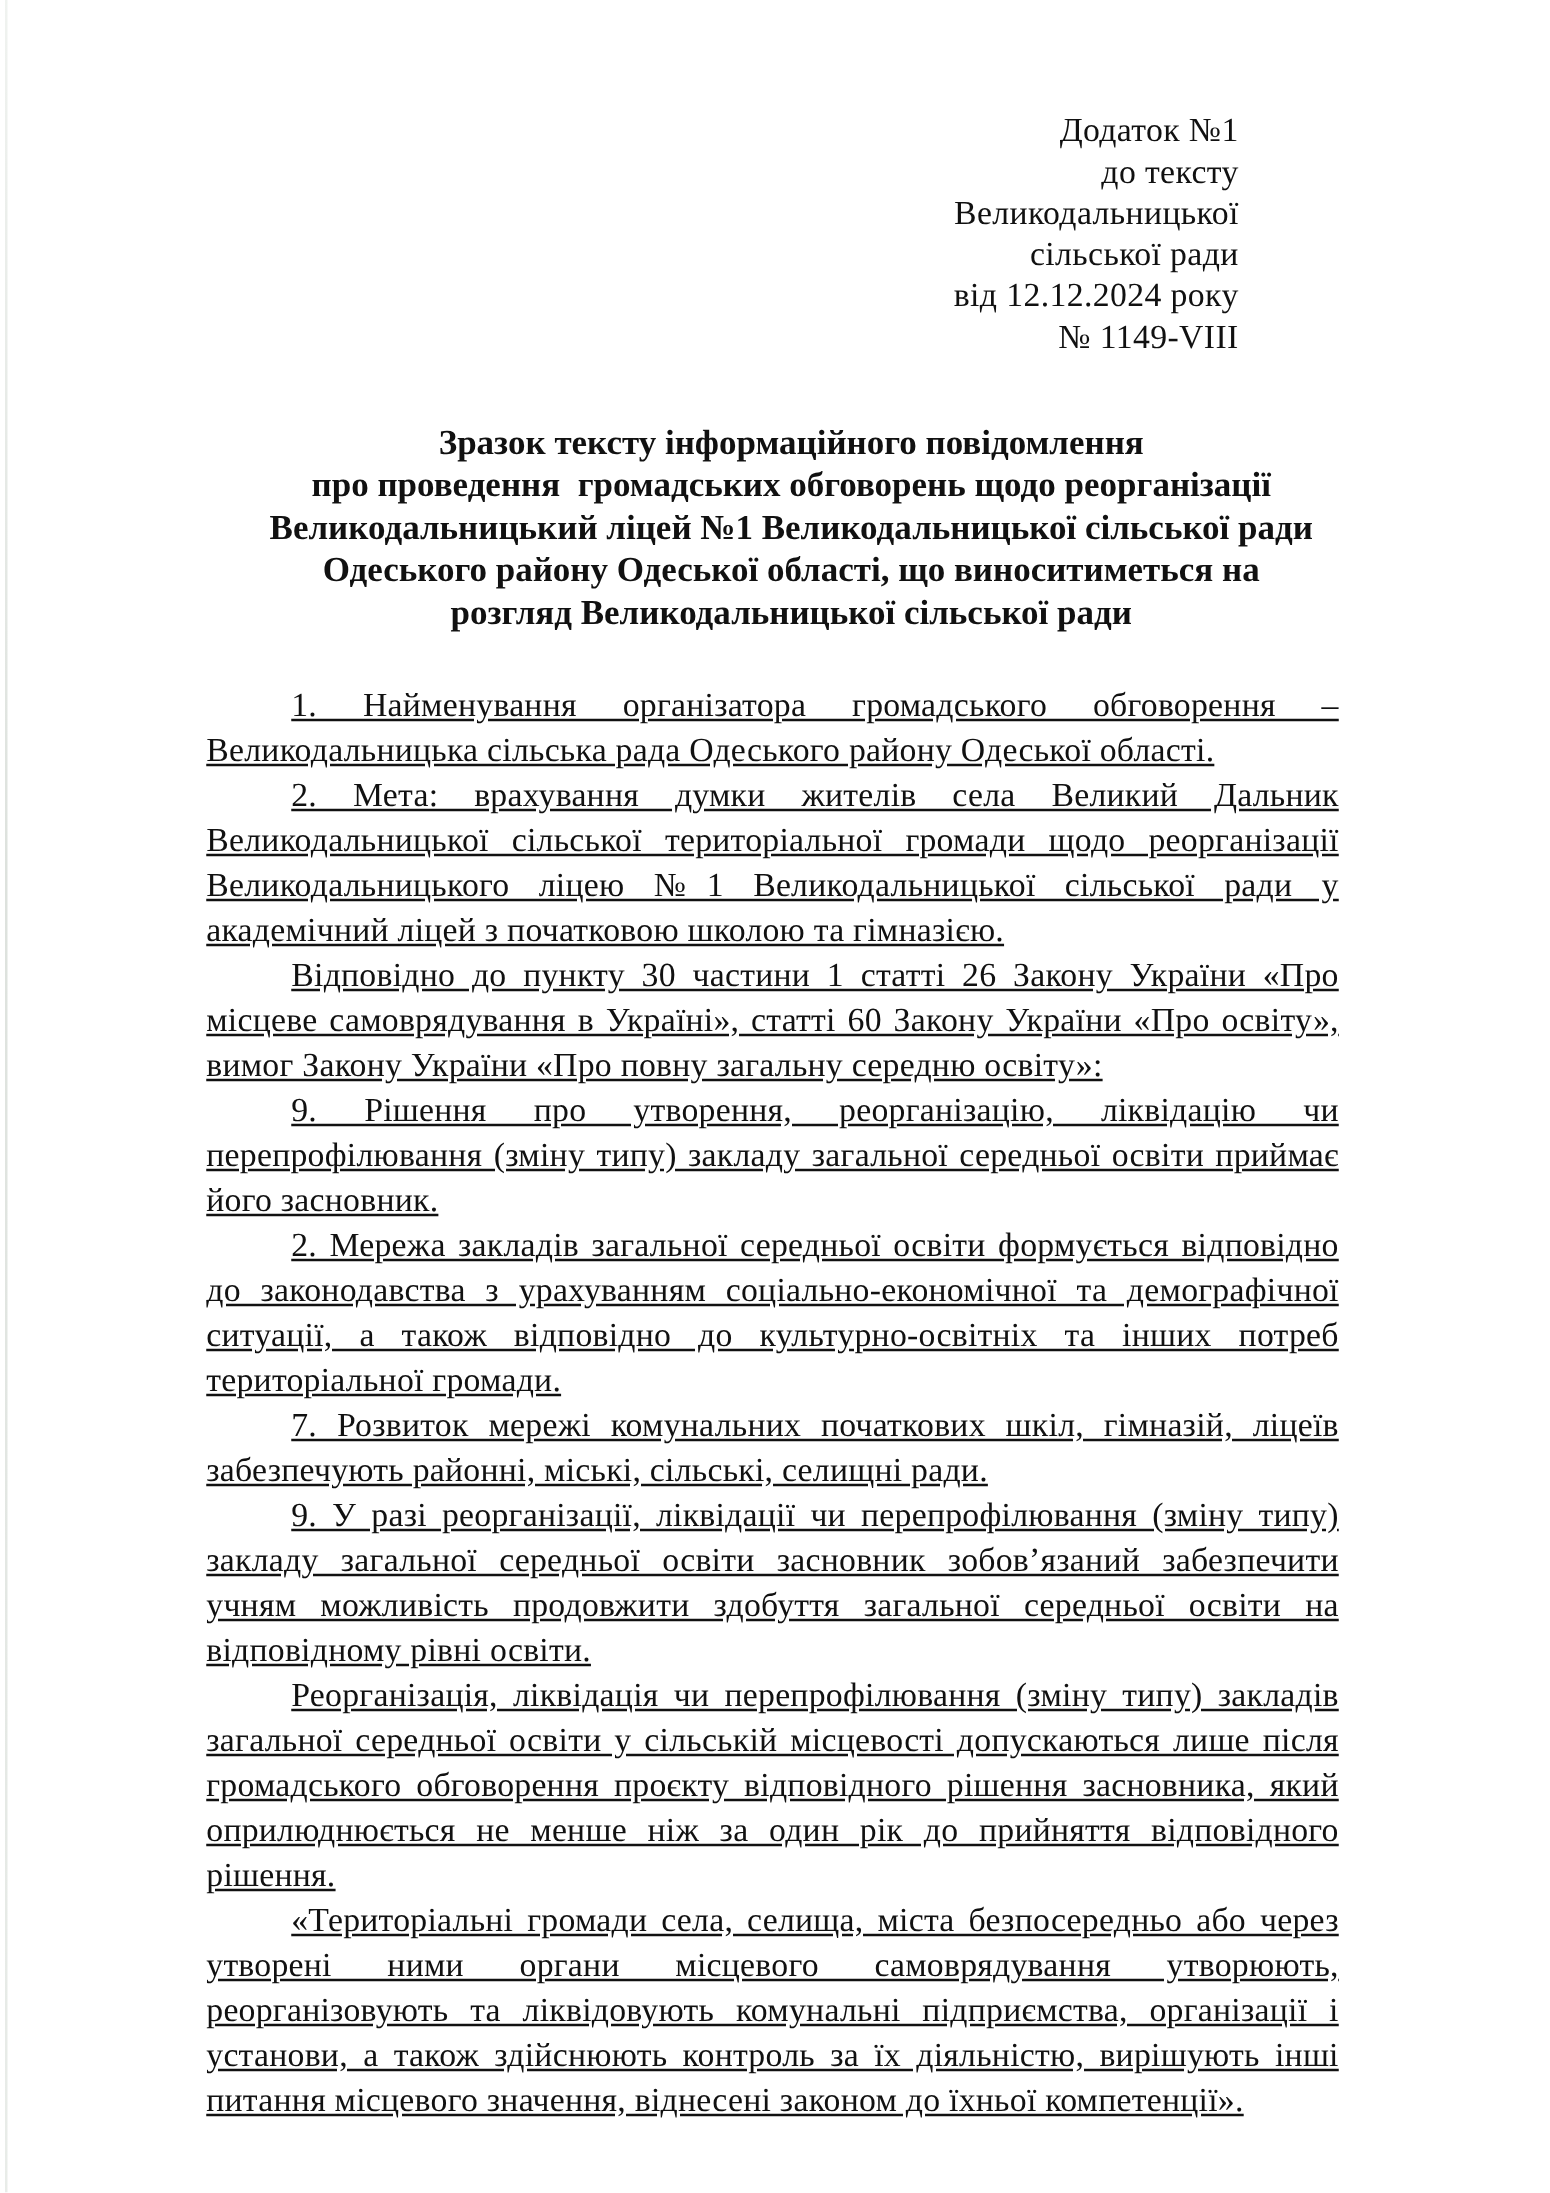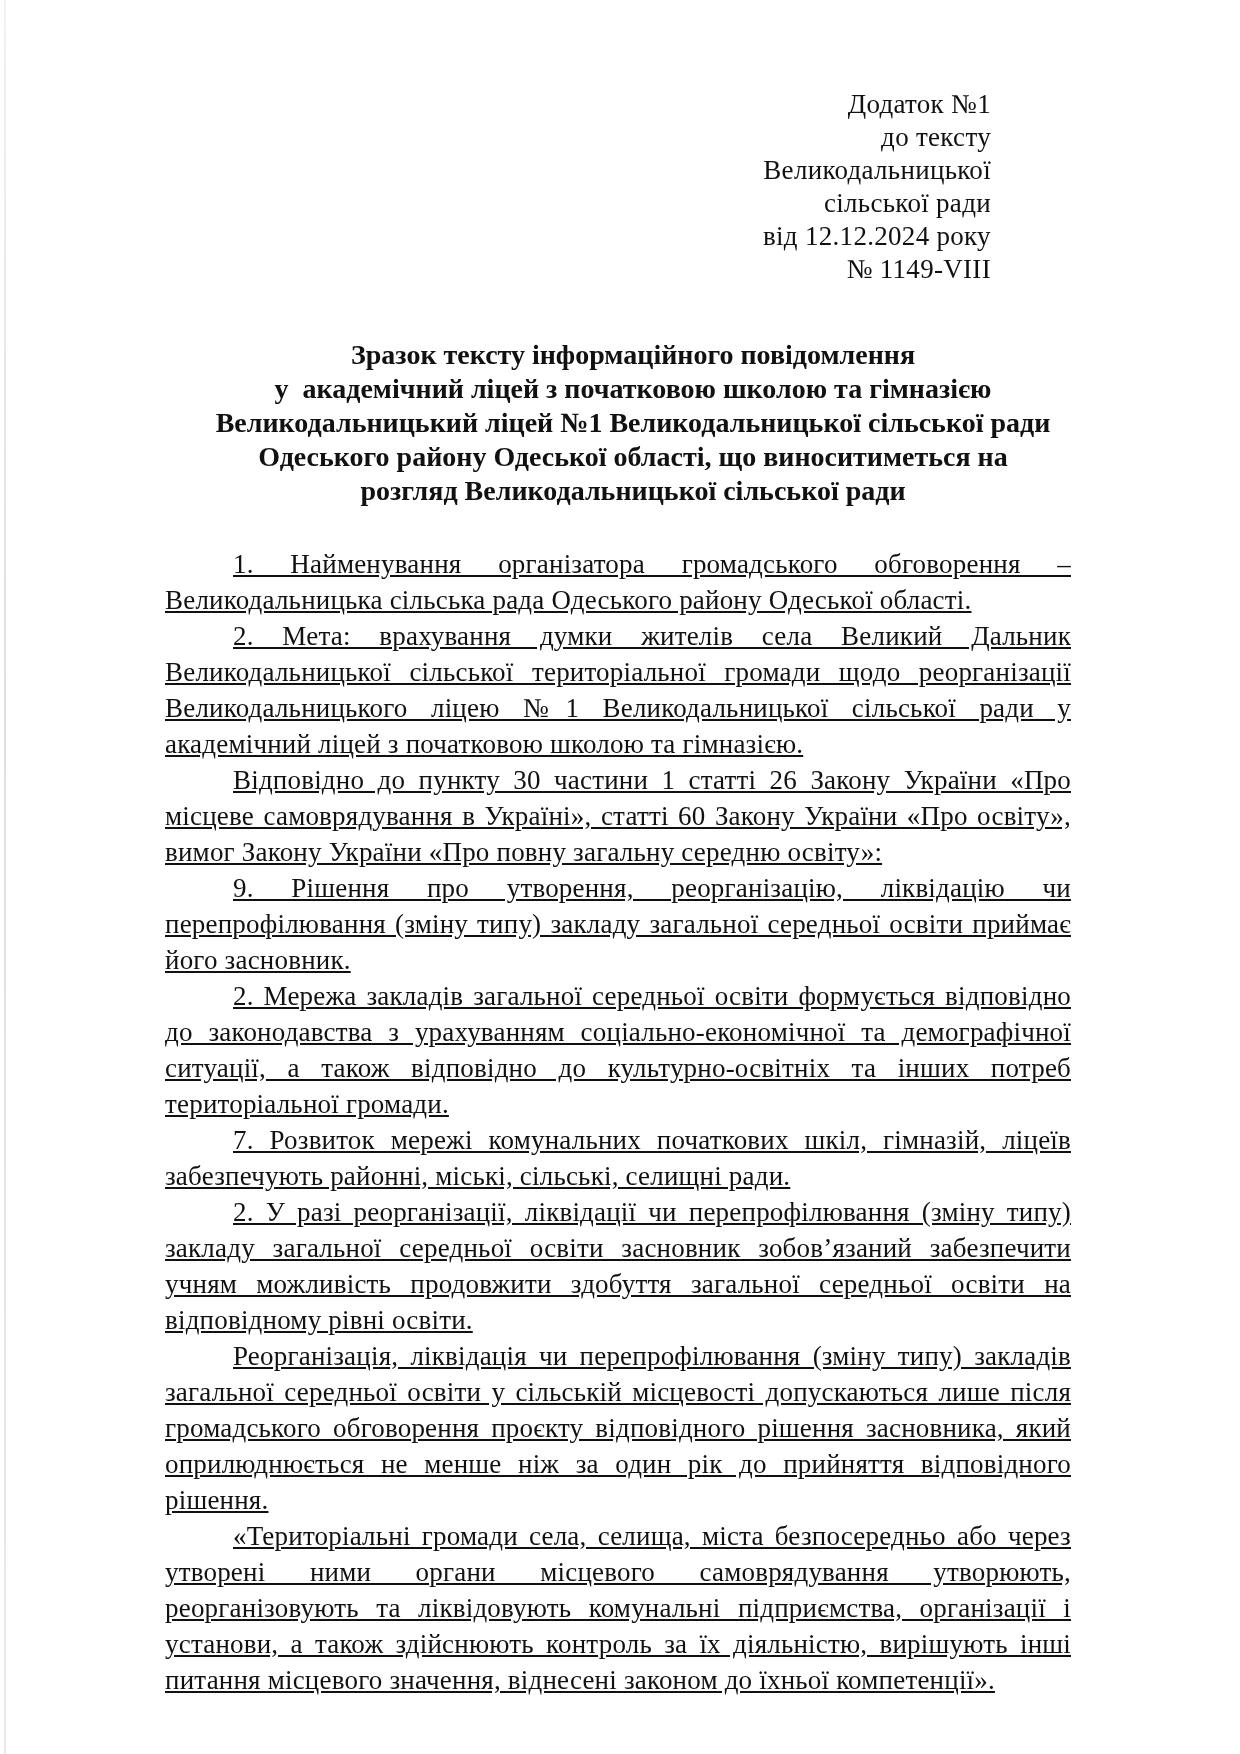--- a/index.html
+++ b/index.html
@@ -72,29 +72,29 @@
   <div class="header-line">Додаток №1</div>
   <div class="header-line">до тексту</div>
   <div class="header-line">Великодальницької</div>
   <div class="header-line">сільської ради</div>
   <div class="header-line">від 12.12.2024 року</div>
   <div class="header-line">№ 1149-VIII</div>
 </div>
 
 <div class="title-block">
   <div class="title-line">Зразок тексту інформаційного повідомлення</div>
-  <div class="title-line">у  академічний ліцей з початковою школою та гімназією</div>
+  <div class="title-line">про проведення  громадських обговорень щодо реорганізації</div>
   <div class="title-line">Великодальницький ліцей №1 Великодальницької сільської ради</div>
   <div class="title-line">Одеського району Одеської області, що виноситиметься на</div>
   <div class="title-line">розгляд Великодальницької сільської ради</div>
 </div>
 
 <div class="body-block">
   <p class="para">1. Найменування організатора громадського обговорення – Великодальницька сільська рада Одеського району Одеської області.</p>
   <p class="para">2. Мета: врахування думки жителів села Великий Дальник Великодальницької сільської територіальної громади щодо реорганізації Великодальницького ліцею №1 Великодальницької сільської ради у академічний ліцей з початковою школою та  гімназією.</p>
   <p class="para">Відповідно до пункту 30 частини 1 статті 26 Закону України «Про місцеве самоврядування в Україні», статті 60 Закону України «Про освіту», вимог Закону України «Про повну загальну середню освіту»:</p>
   <p class="para">9. Рішення про утворення, реорганізацію, ліквідацію чи перепрофілювання (зміну типу) закладу загальної середньої освіти приймає його засновник.</p>
   <p class="para">2. Мережа закладів загальної середньої освіти формується відповідно до законодавства з урахуванням соціально-економічної та демографічної ситуації, а також відповідно до культурно-освітніх та інших потреб територіальної громади.</p>
   <p class="para">7. Розвиток мережі комунальних початкових шкіл, гімназій, ліцеїв забезпечують районні, міські, сільські, селищні ради.</p>
-  <p class="para">2. У разі реорганізації, ліквідації чи перепрофілювання (зміну типу) закладу загальної середньої освіти засновник зобов’язаний забезпечити учням можливість продовжити здобуття загальної середньої освіти на відповідному рівні освіти.</p>
+  <p class="para">9. У разі реорганізації, ліквідації чи перепрофілювання (зміну типу) закладу загальної середньої освіти засновник зобов’язаний забезпечити учням можливість продовжити здобуття загальної середньої освіти на відповідному рівні освіти.</p>
   <p class="para">Реорганізація, ліквідація чи перепрофілювання (зміну типу) закладів загальної середньої освіти у сільській місцевості допускаються лише після громадського обговорення проєкту відповідного рішення засновника, який оприлюднюється не менше ніж за один рік до прийняття відповідного рішення.</p>
   <p class="para">«Територіальні громади села, селища, міста безпосередньо або через утворені ними органи місцевого самоврядування утворюють, реорганізовують та ліквідовують комунальні підприємства, організації і установи, а також здійснюють контроль за їх діяльністю, вирішують інші питання місцевого значення, віднесені законом до їхньої компетенції».</p>
 </div>
 
 </body></html>

